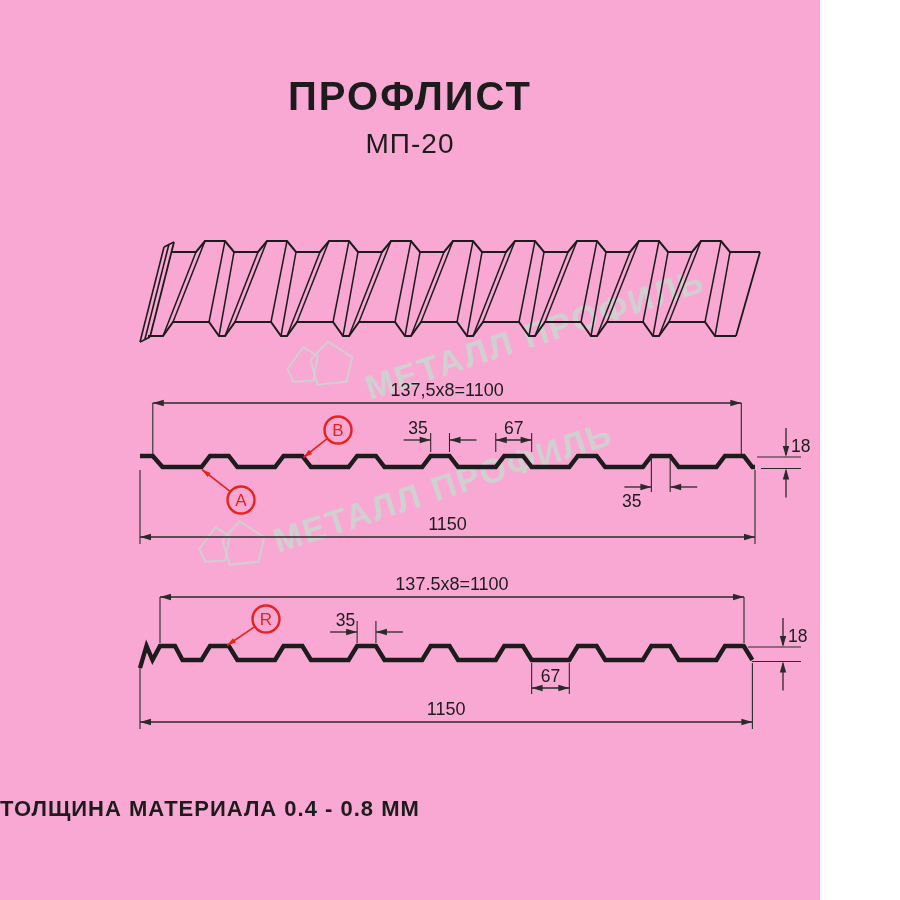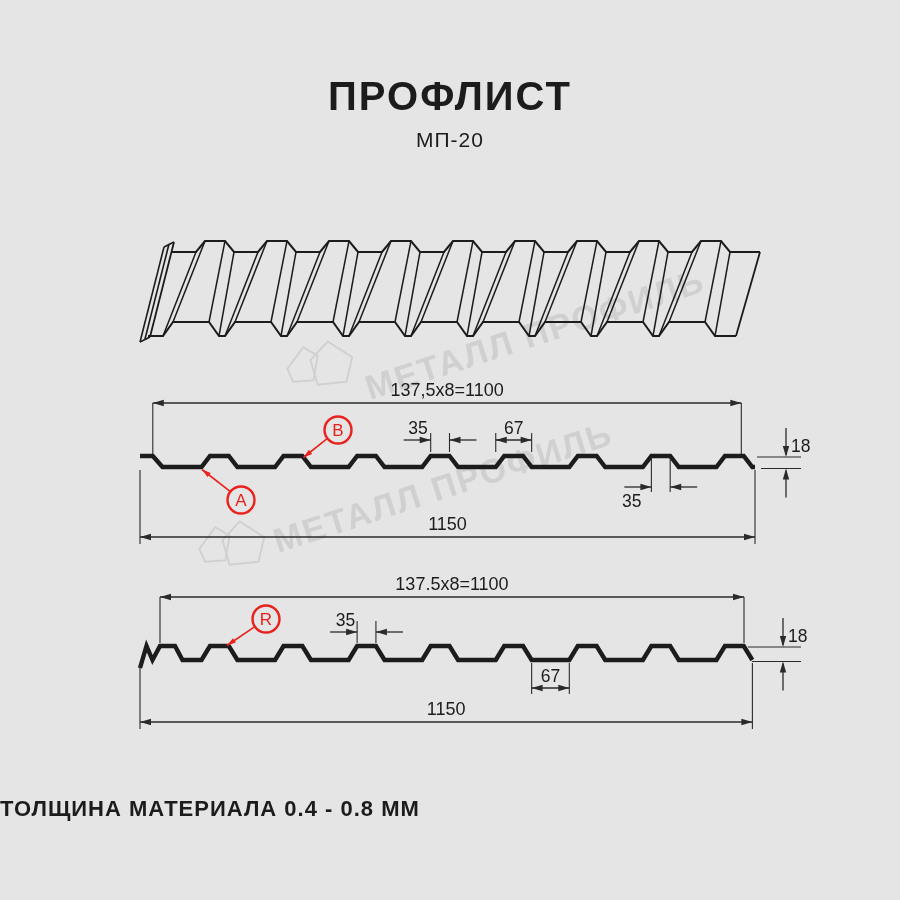--- a/index.html
+++ b/index.html
@@ -1,21 +1,21 @@
 <!DOCTYPE html>
 <html><head>
 <meta charset="utf-8">
 <style>
   html,body{margin:0;padding:0;background:#ffffff;}
-  #page{position:relative;width:900px;height:900px;background:#e5e5e5;overflow:hidden;
+  #page{position:relative;width:820px;height:900px;background:#f9a8d4;overflow:hidden;
         font-family:"Liberation Sans", sans-serif;}
   #title{position:absolute;top:74px;left:0;right:0;text-align:center;
          font-size:40px;font-weight:bold;letter-spacing:2px;color:#1c1c1c;}
   #subtitle{position:absolute;top:128px;left:0;right:0;text-align:center;
-            font-size:21px;font-weight:500;letter-spacing:1px;color:#1c1c1c;}
+            font-size:28px;font-weight:500;letter-spacing:1px;color:#1c1c1c;}
   #footer-note{position:absolute;top:796px;left:0;right:0;text-align:left;
                font-size:22px;font-weight:600;letter-spacing:1px;color:#1c1c1c;}
   svg{position:absolute;top:0;left:0;}
   svg text{font-family:"Liberation Sans", sans-serif;}
 </style>
 </head>
 <body>
 
 <div id="page">
   <div id="title">ПРОФЛИСТ</div>

